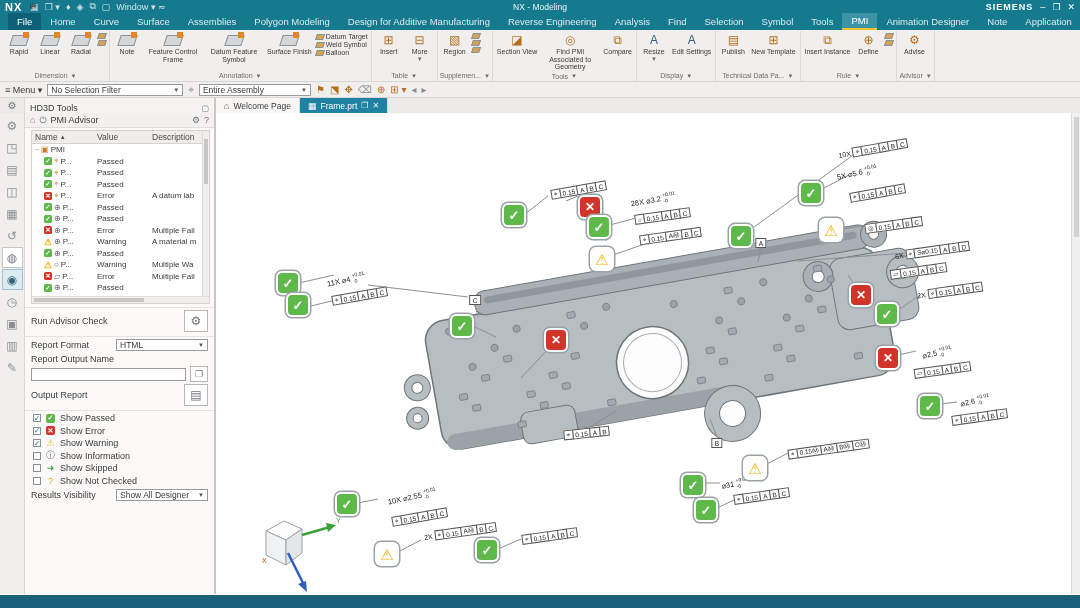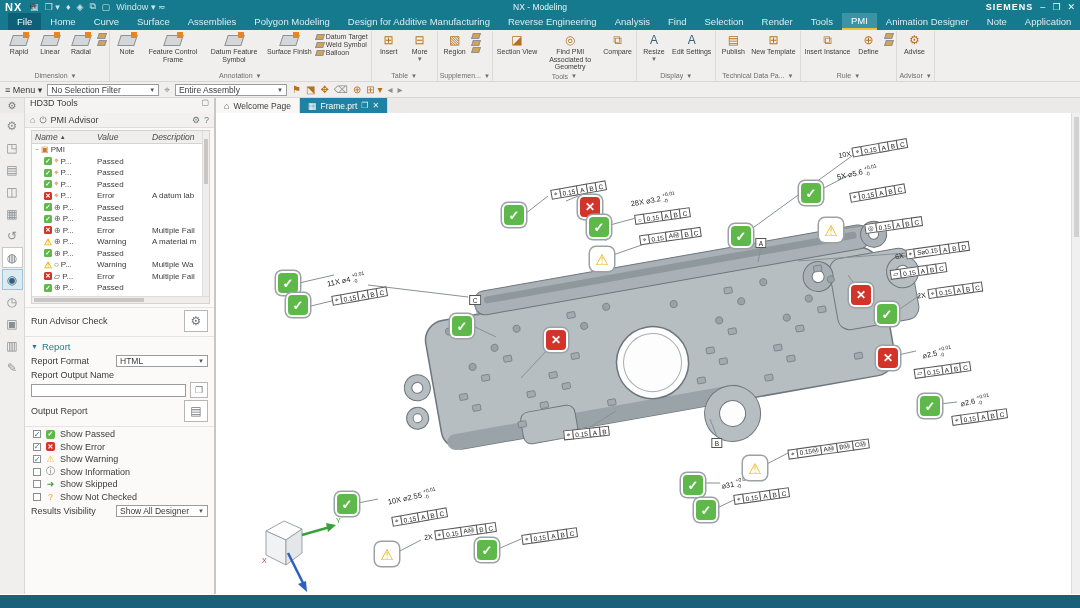--- a/index.html
+++ b/index.html
@@ -58,21 +58,21 @@
   .select .sv { flex:1; white-space:nowrap; overflow:hidden; }
   .select .car { font-size:6px; color:#555; margin-left:4px; }
   .tbico { font-size:10px; color:#b5701f; }
   .tbico.gray { color:#8a8f93; }
 
   
   .tabrow { height:15px; background:#eceae8; display:flex; align-items:stretch; flex:0 0 auto; }
   .tr-gear { width:25px; display:flex; align-items:center; justify-content:center; font-size:10px;
              color:#6f757a; border-right:1px solid #dcd9d6; }
   .panelhead { width:191px; background:#f5f4f2; border-right:2px solid #c9c6c3; display:flex;
-               align-items:flex-start; padding:0 5px; gap:4px; font-size:9px; color:#3b3b3b; }
+               align-items:flex-end; padding:0 5px; gap:4px; font-size:9px; color:#3b3b3b; }
   .panelhead .float { margin-left:auto; font-size:8px; color:#6f757a; }
   .doctab { display:flex; align-items:center; gap:4px; padding:0 8px; font-size:8.5px;
             background:#f8f7f6; border-right:1px solid #d9d6d3; color:#3b3b3b; cursor:default; }
   .doctab.active { background:#1f82a2; color:#fff; }
   .doctab .ticon { font-size:9px; }
   .doctab .tclose, .doctab .trestore { font-size:8px; opacity:.9; }
 
   
   .main { flex:1; display:flex; min-height:0; }
   .resourcebar { width:25px; background:#f1efed; border-right:1px solid #d9d6d3; display:flex;
@@ -90,21 +90,21 @@
   .advbar .sp { flex:1; }
   .advico { font-size:9px; color:#6f757a; }
   .sechead { color:#1f7f98; padding:3px 6px 2px 6px; font-size:9.5px; display:flex; align-items:center; gap:4px; }
   .sechead .tri { font-size:7px; }
   .row { display:flex; align-items:center; padding:1px 6px; gap:4px; }
   .row .lbl { flex:1; font-size:9px; }
   .sep { border-top:1px solid #e6e3e0; margin:3px 0 1px 0; }
 
   .rtable { margin:2px 4px 0 6px; border:1px solid #d5d2cf; background:#fff; position:relative; }
   .rthead { display:flex; background:#f0eeec; border-bottom:1px solid #d5d2cf; font-size:8.5px; color:#4a4a4a; }
-  .rthead .c { padding:1px 3px; display:flex; align-items:center; gap:2px;font-style:italic; }
+  .rthead .c { padding:1px 3px; display:flex; align-items:center; gap:2px; }
   .c.name { width:62px; } .c.val { width:55px; } .c.desc { flex:1; overflow:hidden; white-space:nowrap; }
   .rtbody { height:152px; overflow:hidden; position:relative; }
   .trow { display:flex; align-items:center; height:11.5px; font-size:8px; color:#3b3b3b; }
   .trow .c { padding:0 3px; display:flex; align-items:center; gap:2px; overflow:hidden; white-space:nowrap; }
   .mini { width:8px; height:8px; border-radius:1.5px; display:inline-flex; align-items:center;
           justify-content:center; font-size:6.5px; color:#fff; font-weight:bold; flex:0 0 auto; }
   .mini.passed { background:#5fb94a; }
   .mini.error { background:#d2342a; }
   .mini.warning { background:transparent; color:#efb310; font-size:9px; }
   .shp { font-size:8px; color:#c9782a; flex:0 0 auto; }
@@ -185,21 +185,21 @@
         <span class="mtab">Home</span>
         <span class="mtab">Curve</span>
         <span class="mtab">Surface</span>
         <span class="mtab">Assemblies</span>
         <span class="mtab">Polygon Modeling</span>
         <span class="mtab">Design for Additive Manufacturing</span>
         <span class="mtab">Reverse Engineering</span>
         <span class="mtab">Analysis</span>
         <span class="mtab">Find</span>
         <span class="mtab">Selection</span>
-        <span class="mtab">Render</span>
+        <span class="mtab">Symbol</span>
         <span class="mtab">Tools</span>
         <span class="mtab active">PMI</span>
         <span class="mtab">Animation Designer</span>
         <span class="mtab">Note</span>
         <span class="mtab">Application</span>
       </span>
     <span class="menubar-right">
       <span class="findbox">
         
         
@@ -401,21 +401,21 @@
         </div>
         <div class="rcap">
           <span>Advisor</span>
           <span class="caret">▼</span>
         </div>
       </div>
     </div>
 
   <div class="toolbar">
     <span>≡ <span>Menu</span> ▾</span>
-    <span class="select" style="width:112px">
+    <span class="select" style="width:136px">
       <span class="sv">No Selection Filter</span>
         <span class="car">▼</span>
     </span>
     <span class="tbico gray">⌖</span>
     <span class="select" style="width:112px">
       <span class="sv">Entire Assembly</span>
         <span class="car">▼</span>
     </span>
     <span class="tbico">⚑</span>
     <span class="tbico">⬔</span>
@@ -620,24 +620,20 @@
           </div>
       </div>
 
       <div class="sep"></div>
       <div class="row">
         <span class="lbl">Run Advisor Check</span>
         <span class="sqbtn">⚙</span>
       </div>
 
       <div class="sep"></div>
-      <div class="sechead">
-        <span class="tri">▼</span>
-          <span>Report</span>
-      </div>
       <div class="row">
         <span class="lbl">Report Format</span>
         <span class="select" style="width:92px">
           <span class="sv">HTML</span>
             <span class="car">▼</span>
         </span>
       </div>
       <div class="row" style="padding-top:2px">
         <span class="lbl">Report Output Name</span>
       </div>

